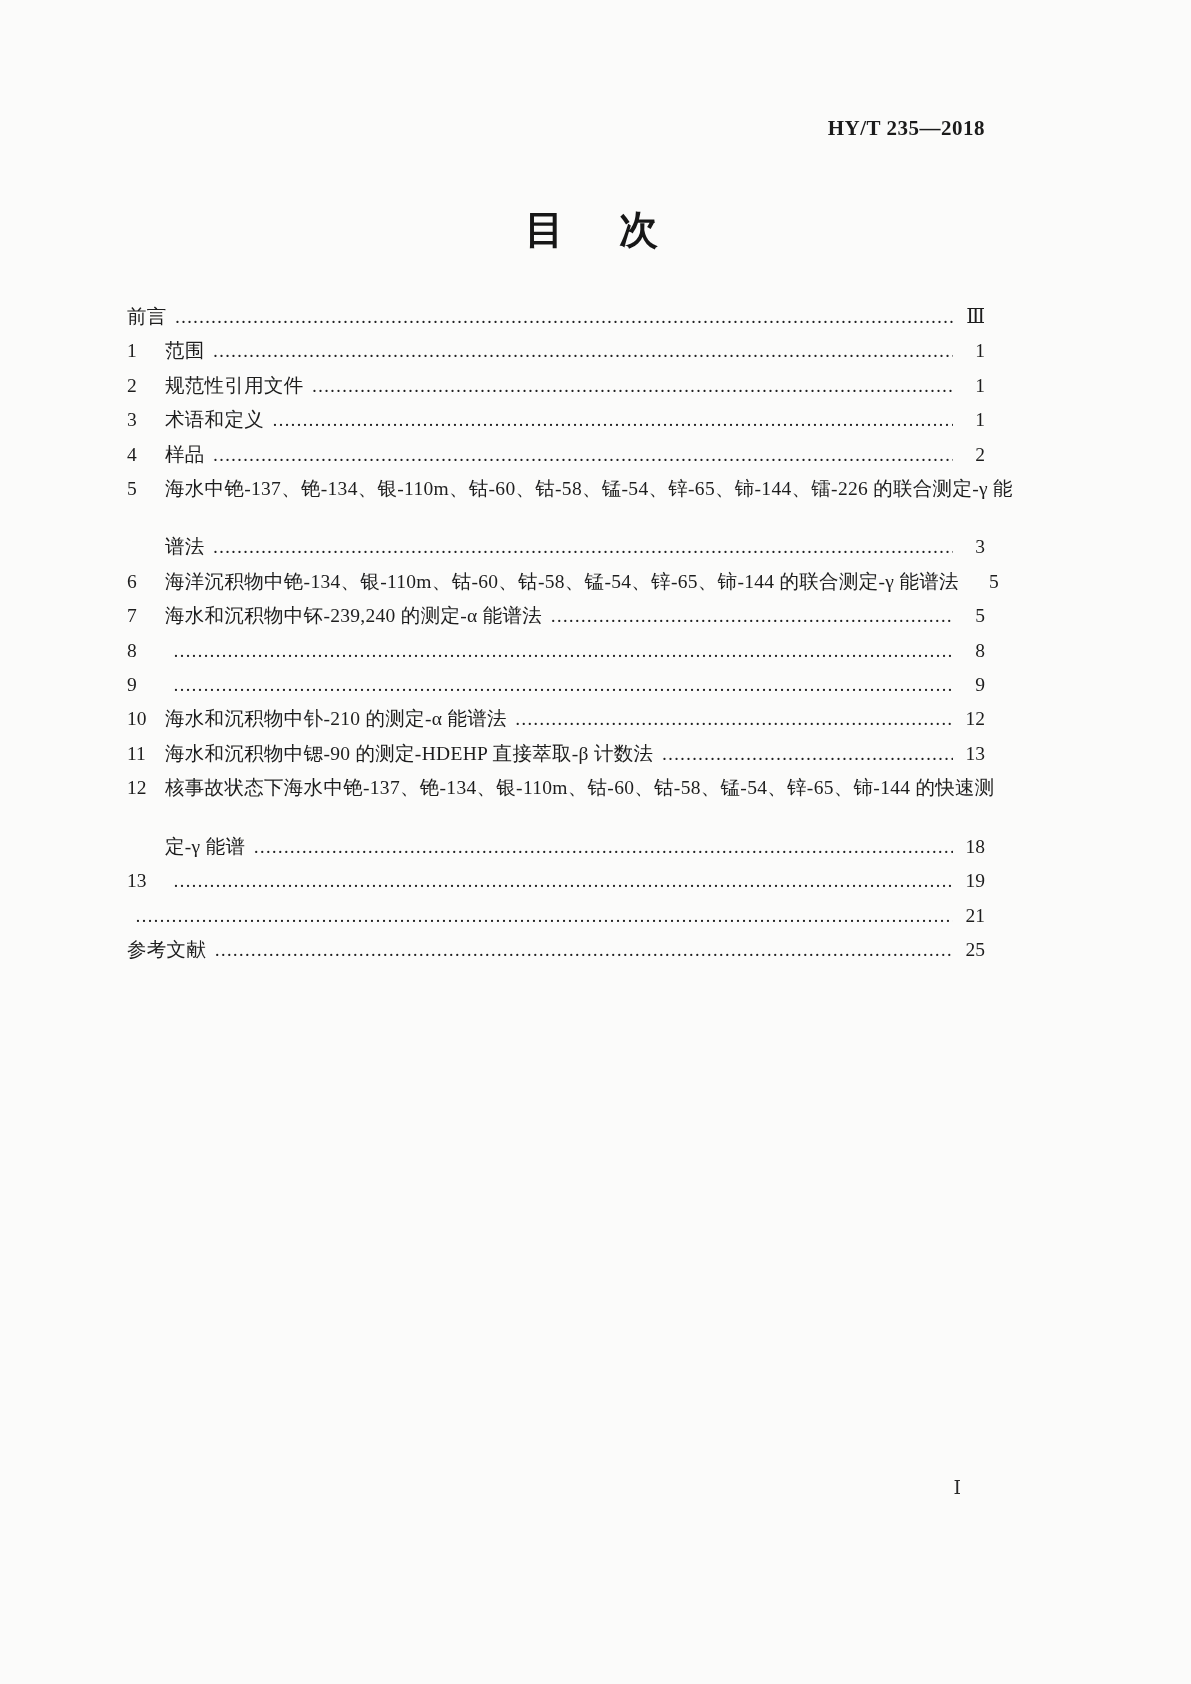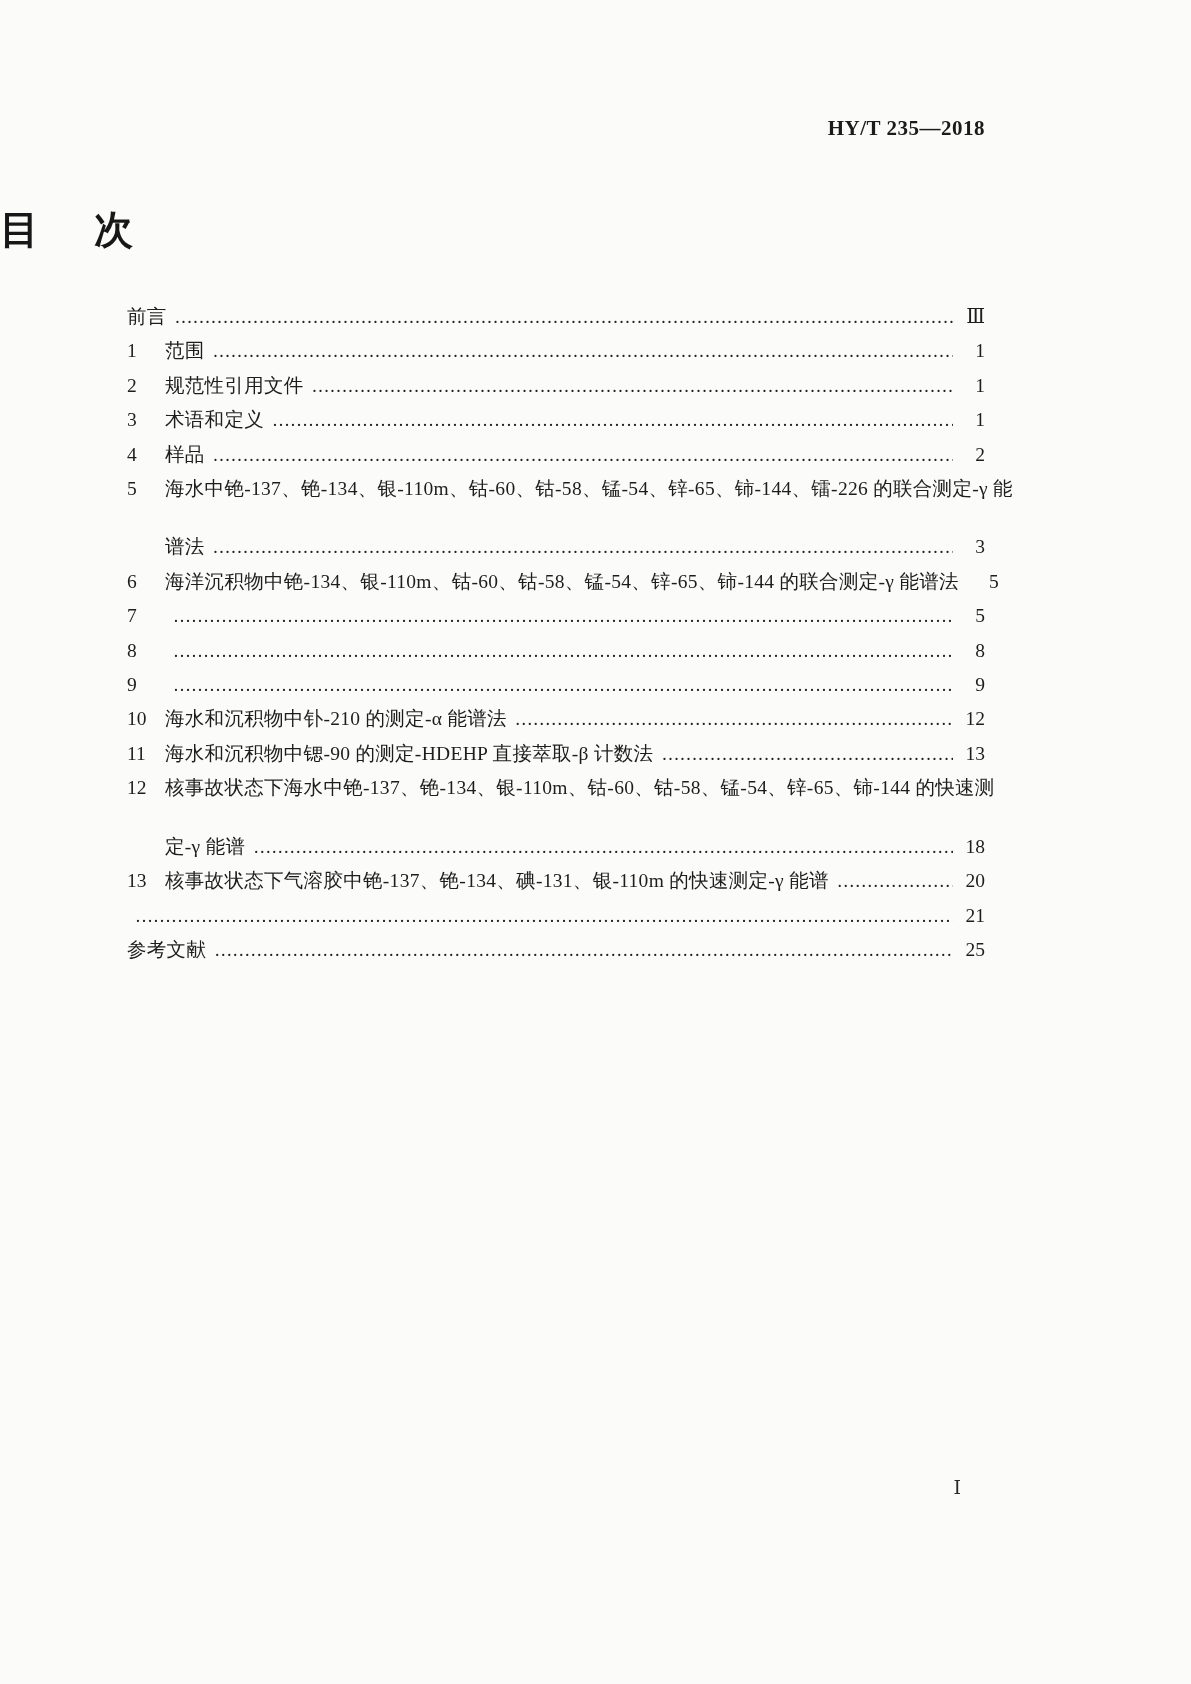--- a/index.html
+++ b/index.html
@@ -24,21 +24,21 @@
     font-weight: 600;
     letter-spacing: 0.5px;
     color: #1b1b1b;
   }
   .title {
     position: absolute;
     top: 203px;
     left: 0;
     right: 0;
     margin: 0;
-    text-align: left;
+    text-align: center;
     font-size: 39px;
     font-weight: bold;
     letter-spacing: 8px;
     color: #171717;
   }
   .toc {
     position: absolute;
     top: 300px;
     left: 127px;
     right: 206px;
@@ -139,20 +139,21 @@
     <span class="pg">3</span>
   </div>
       <div class="toc-row">
     <span class="num">6</span>
     <span class="ttl">海洋沉积物中铯-134、银-110m、钴-60、钴-58、锰-54、锌-65、铈-144 的联合测定-γ 能谱法</span>
     <span class="leader"></span>
     <span class="pg">5</span>
   </div>
       <div class="toc-row">
     <span class="num">7</span>
+    <span class="ttl">海水和沉积物中钚-239,240 的测定-α 能谱法</span>
     <span class="leader"></span>
     <span class="pg">5</span>
   </div>
       <div class="toc-row">
     <span class="num">8</span>
     <span class="leader"></span>
     <span class="pg">8</span>
   </div>
       <div class="toc-row">
     <span class="num">9</span>
@@ -177,23 +178,22 @@
 
   </div>
       <div class="toc-row indent">
 
     <span class="ttl">定-γ 能谱</span>
     <span class="leader"></span>
     <span class="pg">18</span>
   </div>
       <div class="toc-row">
     <span class="num">13</span>
-    <span class="ttl">核事故状态下气溶胶中铯-137、铯-134、碘-131、银-110m 的快速测定-γ 能谱</span>
-    <span class="leader"></span>
-    <span class="pg">20</span>
+    <span class="leader"></span>
+    <span class="pg">19</span>
   </div>
       <div class="toc-row">
 
     <span class="leader"></span>
     <span class="pg">21</span>
   </div>
       <div class="toc-row">
 
     <span class="ttl">参考文献</span>
     <span class="leader"></span>

